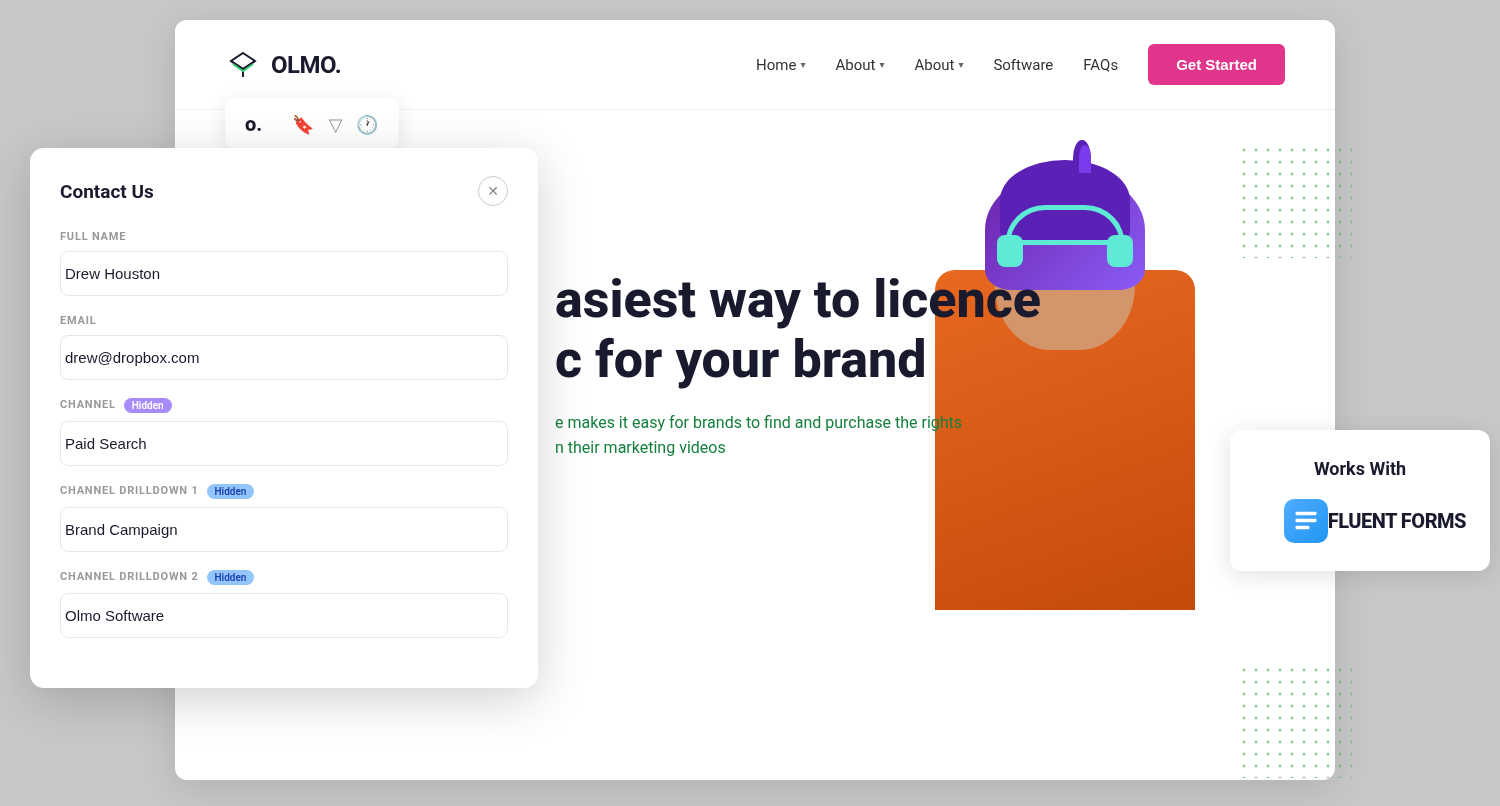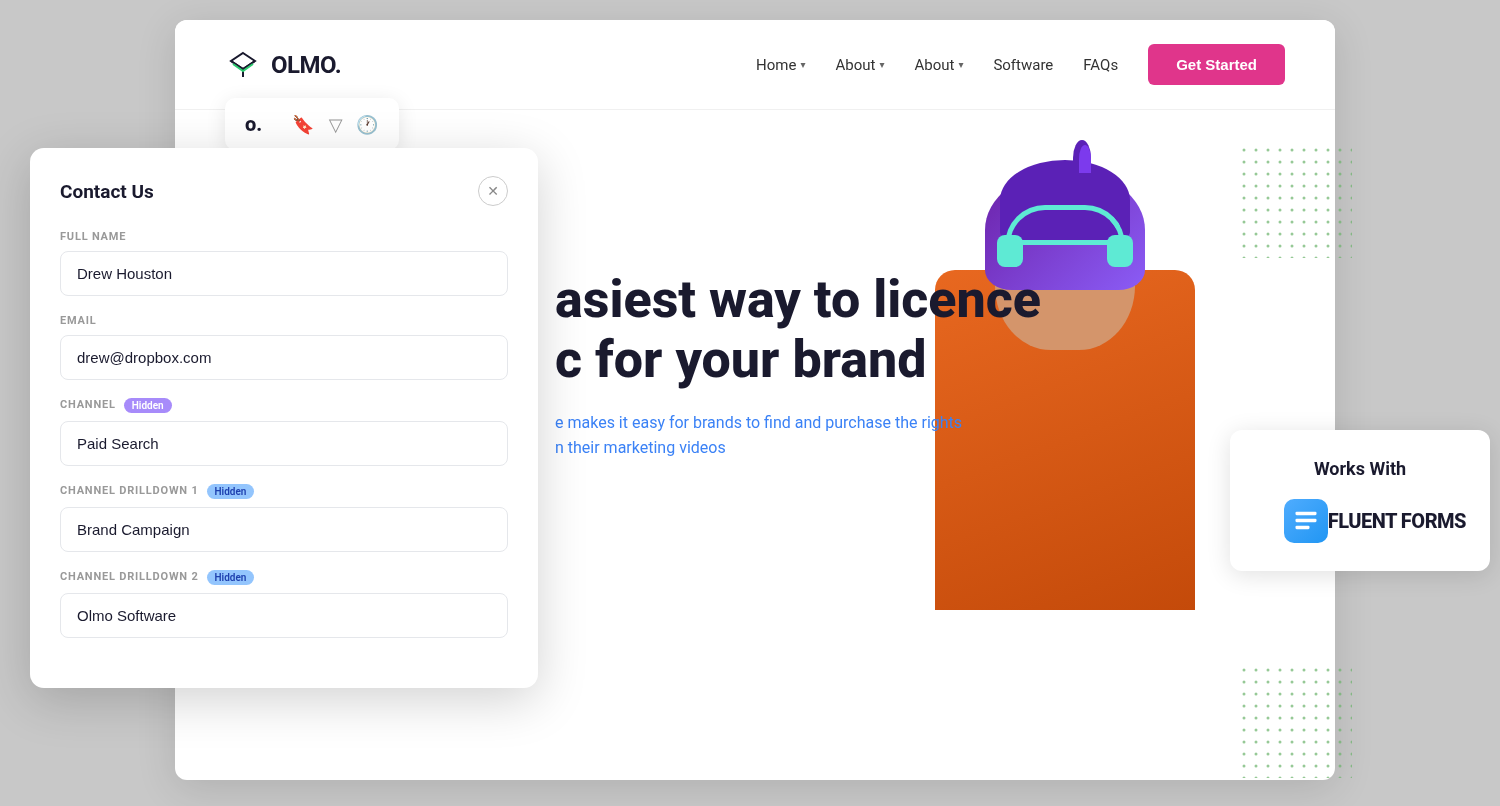--- a/index.html
+++ b/index.html
@@ -87,21 +87,21 @@
     .hero-heading {
       font-size: 52px;
       font-weight: 800;
       color: #1a1a2e;
       line-height: 1.15;
       max-width: 600px;
       margin-bottom: 20px;
     }
     .hero-subtext {
       font-size: 16px;
-      color: #3b82f6;
+      color: #15803d;
       max-width: 520px;
       line-height: 1.6;
     }
 
     
     .small-ui-card {
       position: absolute;
       bottom: 60px;
       left: 50px;
       background: #fff;
@@ -233,21 +233,21 @@
       color: #1e40af;
       font-size: 10px;
       font-weight: 600;
       padding: 2px 8px;
       border-radius: 10px;
       text-transform: none;
       letter-spacing: 0;
     }
     .field-input {
       width: 100%;
-      padding: 13px 16px;
+      padding: 13px 4px;
       border: 1.5px solid #e5e7eb;
       border-radius: 8px;
       font-size: 15px;
       color: #1a1a2e;
       background: #fff;
       outline: none;
     }
 
     
     .bg-hero-text {

